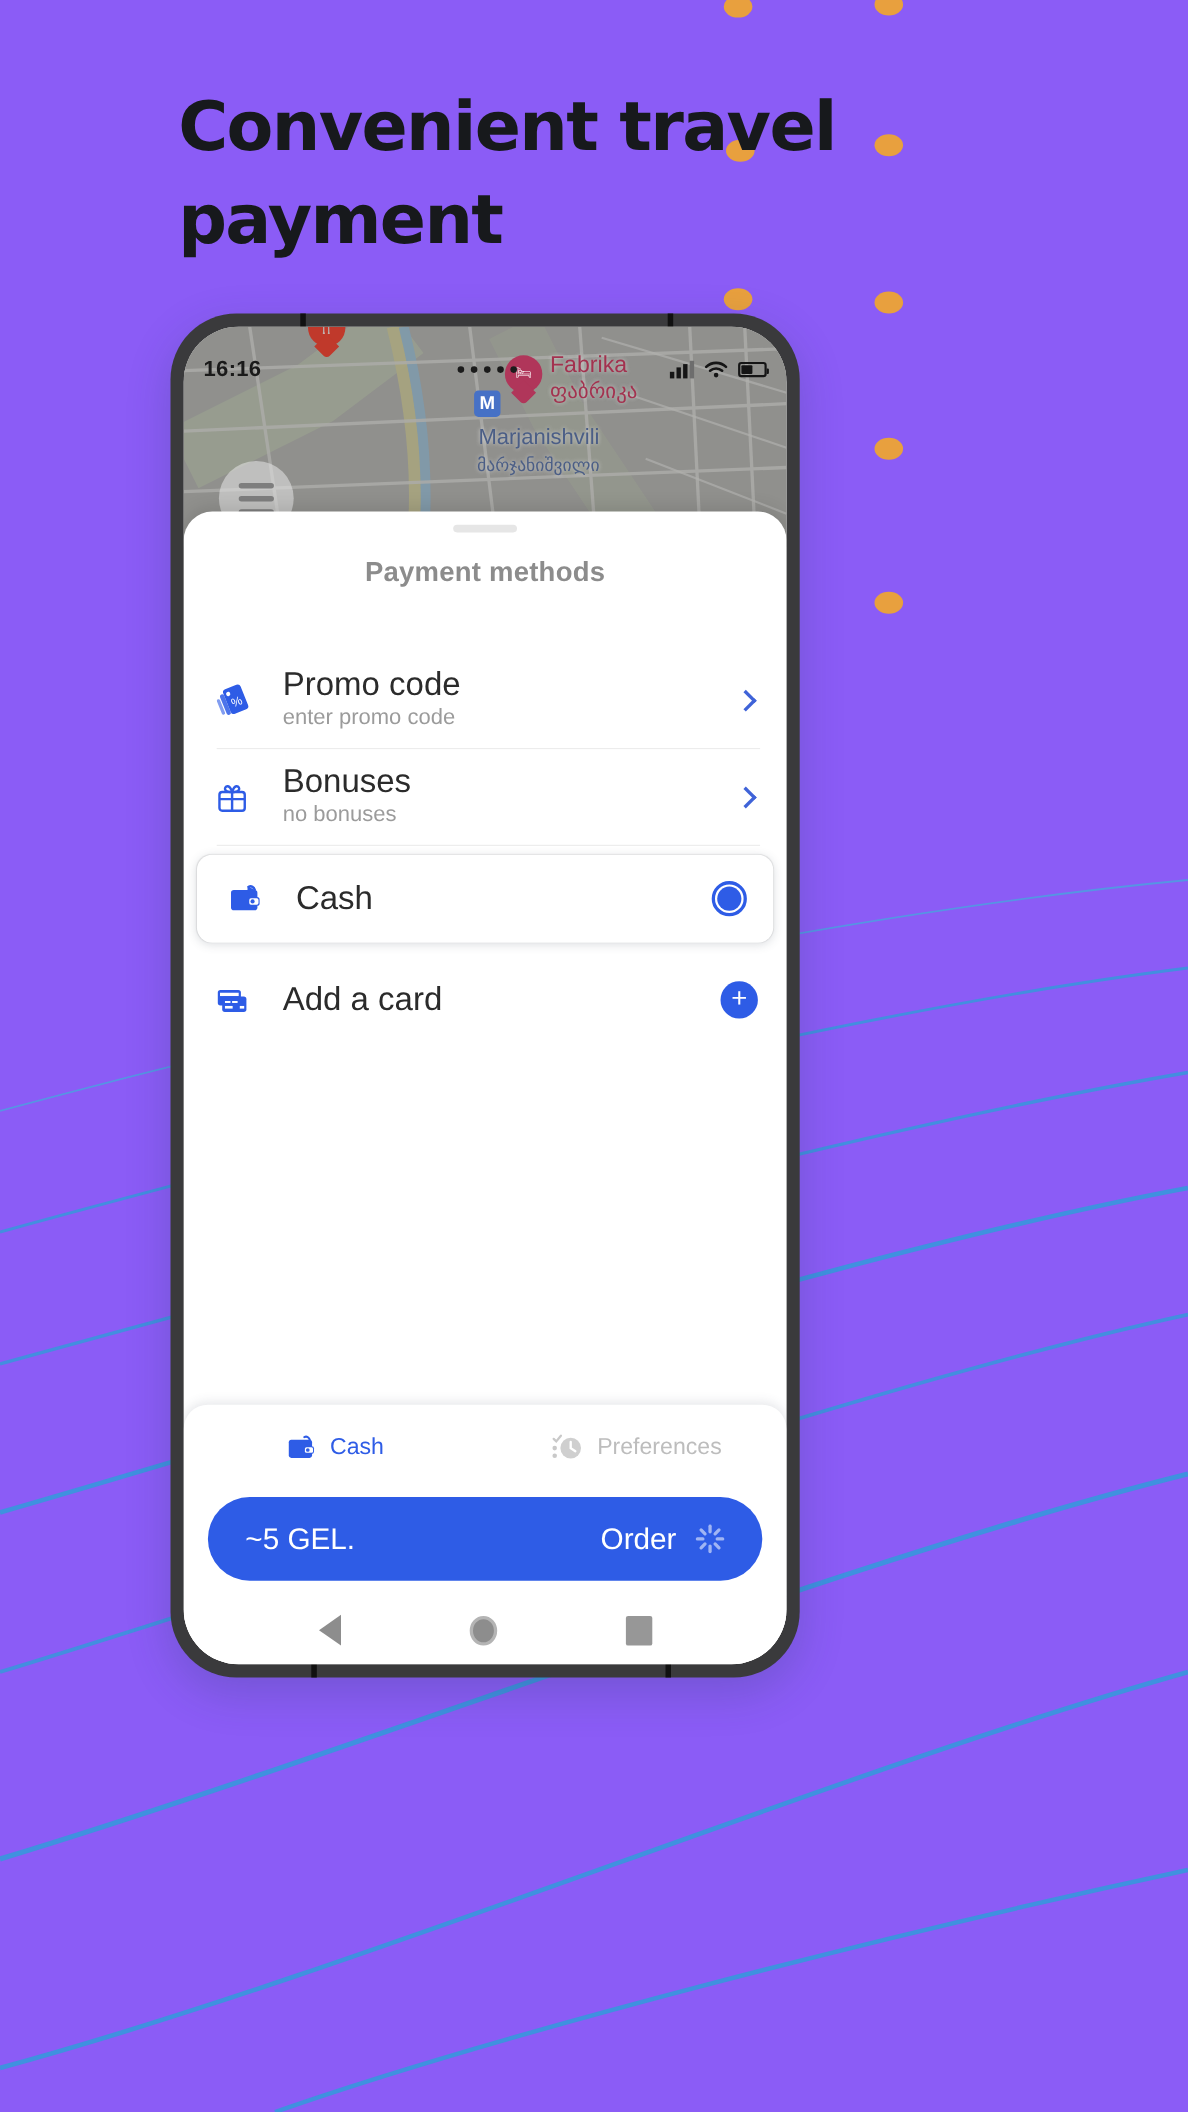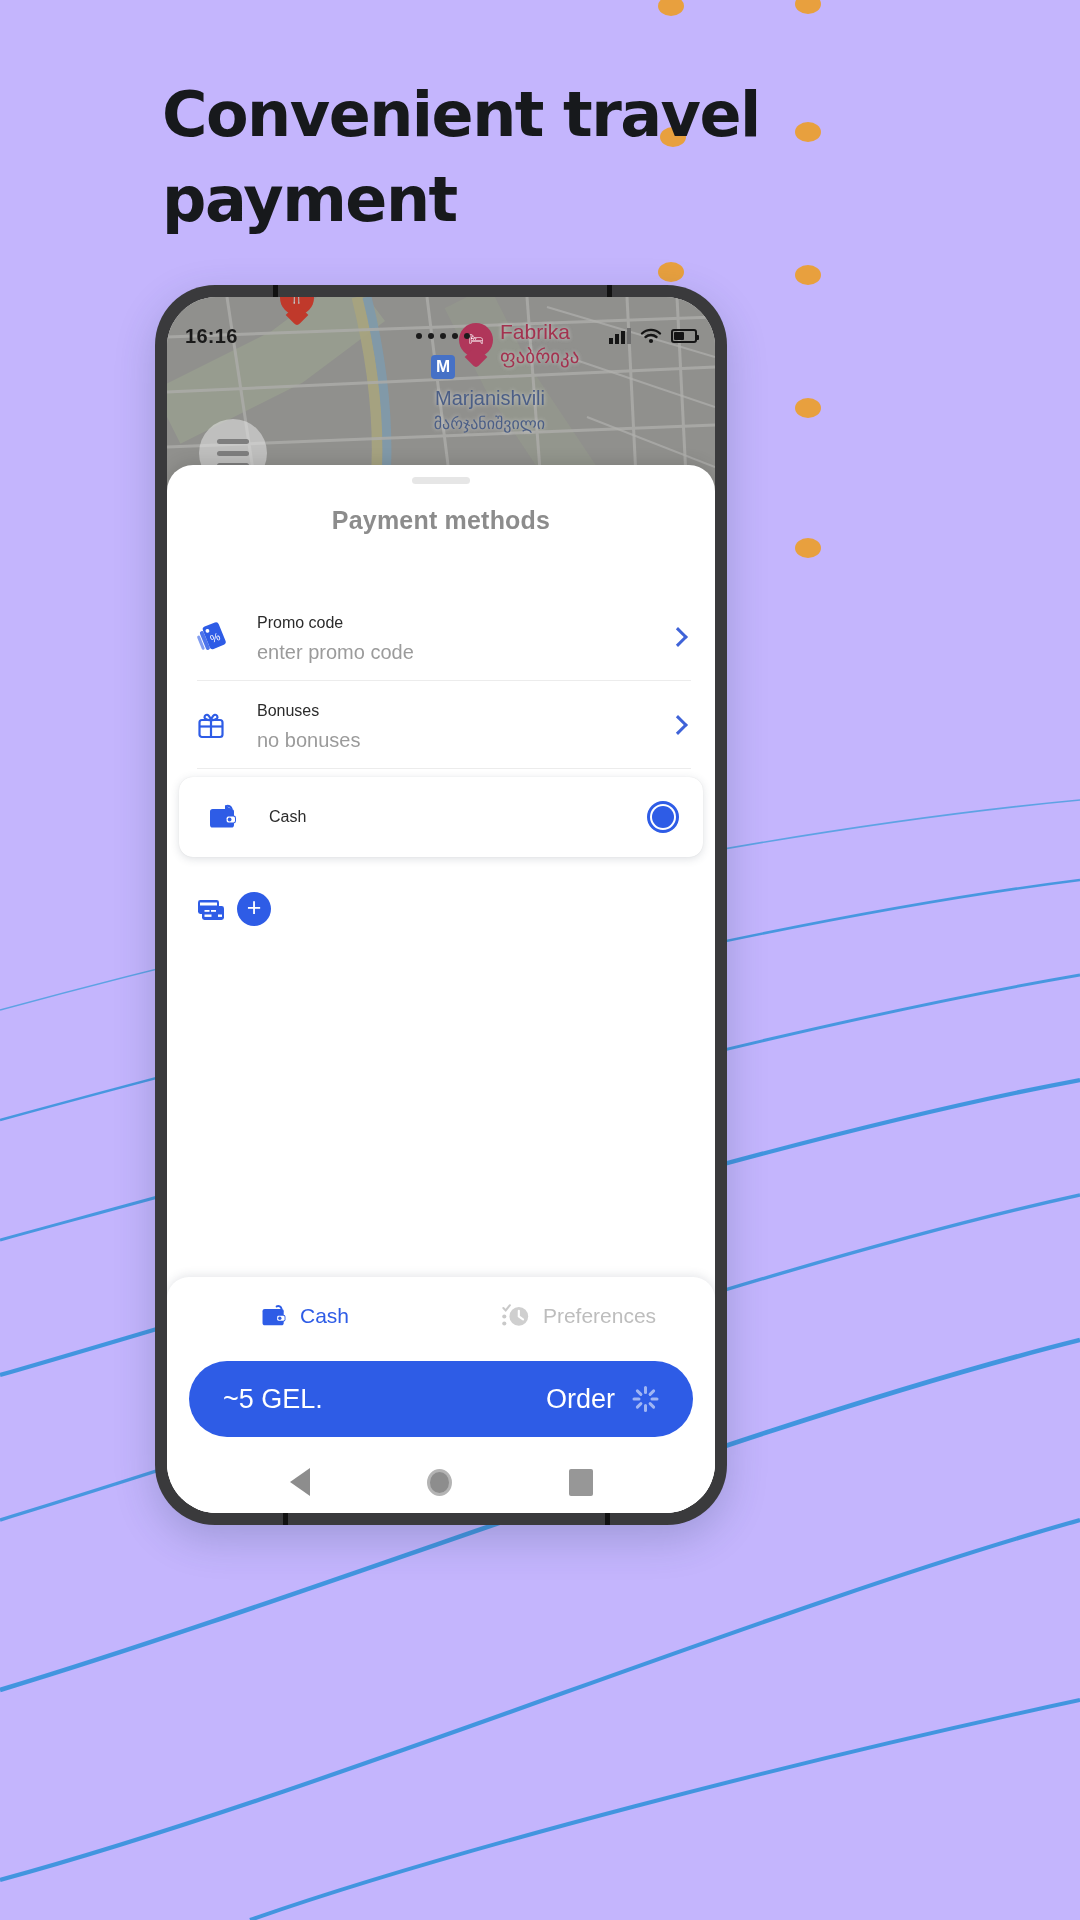--- a/index.html
+++ b/index.html
@@ -4,21 +4,21 @@
 <style>
   * { box-sizing: border-box; margin: 0; padding: 0; }
   html, body {
     width: 1080px; height: 1920px;
     overflow: hidden;
     font-family: "Liberation Sans", sans-serif;
   }
   #stage {
     position: relative;
     width: 1080px; height: 1920px;
-    background: #c4b5fd;
+    background: #8b5cf6;
     overflow: hidden;
   }
 
   
   .bg-lines { position: absolute; left: 0; top: 0; width: 1080px; height: 1920px; }
   .bg-dots { position: absolute; left: 0; top: 0; width: 1080px; height: 1920px; }
   .dot {
     position: absolute;
     width: 26px; height: 20px;
     border-radius: 50%;
@@ -214,21 +214,21 @@
   .row-sep::after {
     content: ""; position: absolute;
     left: 30px; right: 24px; bottom: 0;
     height: 1px; background: #ececec;
   }
   .ricon {
     width: 52px; display: flex; align-items: center; justify-content: center;
     flex-shrink: 0;
   }
   .rtexts { flex: 1; padding-left: 20px; }
-  .rtitle { font-size: 16px; color: #2b2b2b; line-height: 28px; }
+  .rtitle { font-size: 30px; color: #2b2b2b; line-height: 28px; }
   .rsub { font-size: 20px; color: #9b9b9b; line-height: 26px; margin-top: 2px; }
   .chev {
     width: 14px; height: 14px;
     border-right: 3px solid #3f63d8; border-top: 3px solid #3f63d8;
     transform: rotate(45deg);
     margin-right: 8px;
   }
 
   .row-card {
     margin: 8px 12px;
@@ -502,20 +502,23 @@
               <svg width="36" height="36" viewBox="0 0 36 36">
                 <rect x="5" y="9" width="21" height="14" rx="2.4" fill="#2e5ce6"></rect>
                 <rect x="7" y="11.5" width="17" height="3" fill="#fff"></rect>
                 <rect x="9" y="15" width="22" height="14" rx="2.4" fill="#2e5ce6"></rect>
                 <rect x="11.5" y="19" width="5" height="1.8" fill="#fff"></rect>
                 <rect x="18" y="19" width="5" height="1.8" fill="#fff"></rect>
                 <rect x="11.5" y="23.5" width="7" height="2.4" fill="#fff"></rect>
                 <rect x="25" y="23.5" width="4" height="2.4" fill="#fff"></rect>
               </svg>
             </div>
+            <div class="rtexts">
+              <div class="rtitle">Add a card</div>
+            </div>
             <div class="plusbtn">+</div>
           </div>
         </div>
 
         <div class="sheet-bottom">
           <div class="options">
             <div class="opt opt-cash">
               <svg width="30" height="30" viewBox="0 0 34 34">
                 <path d="M4 11.5 C4 10 5 9 6.6 9 H25.5 C27 9 28 10 28 11.5 V25 C28 26.6 27 27.6 25.5 27.6 H6.6 C5 27.6 4 26.6 4 25 Z" fill="#2e5ce6"></path>
                 <path d="M20 6.2 C22.5 5 25 6.5 25.6 9" fill="none" stroke="#2e5ce6" stroke-width="2.2" stroke-linecap="round"></path>

